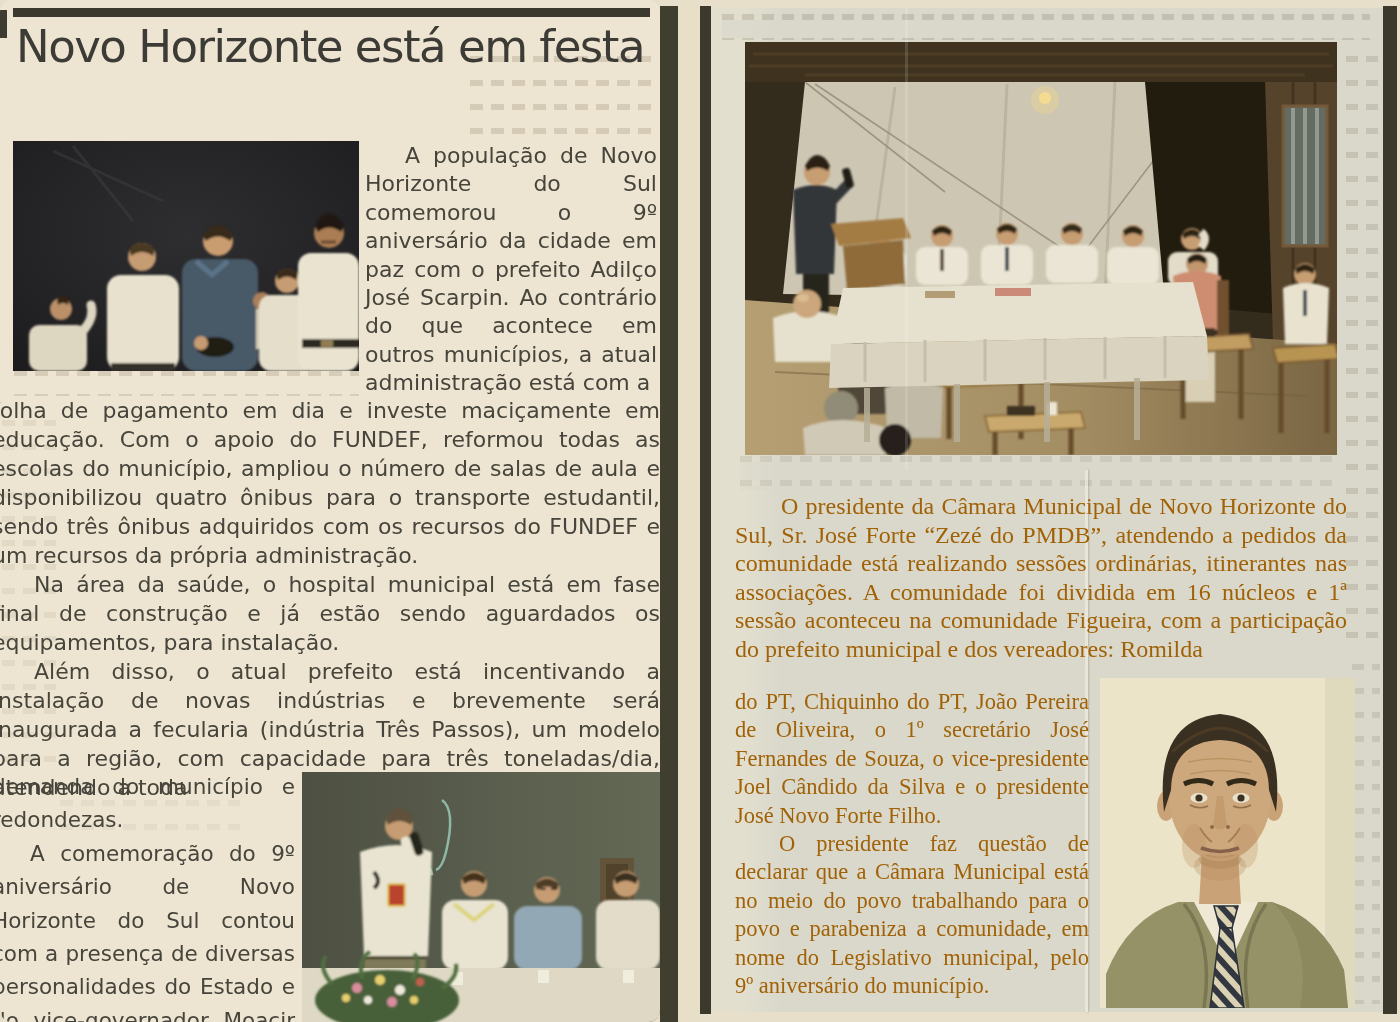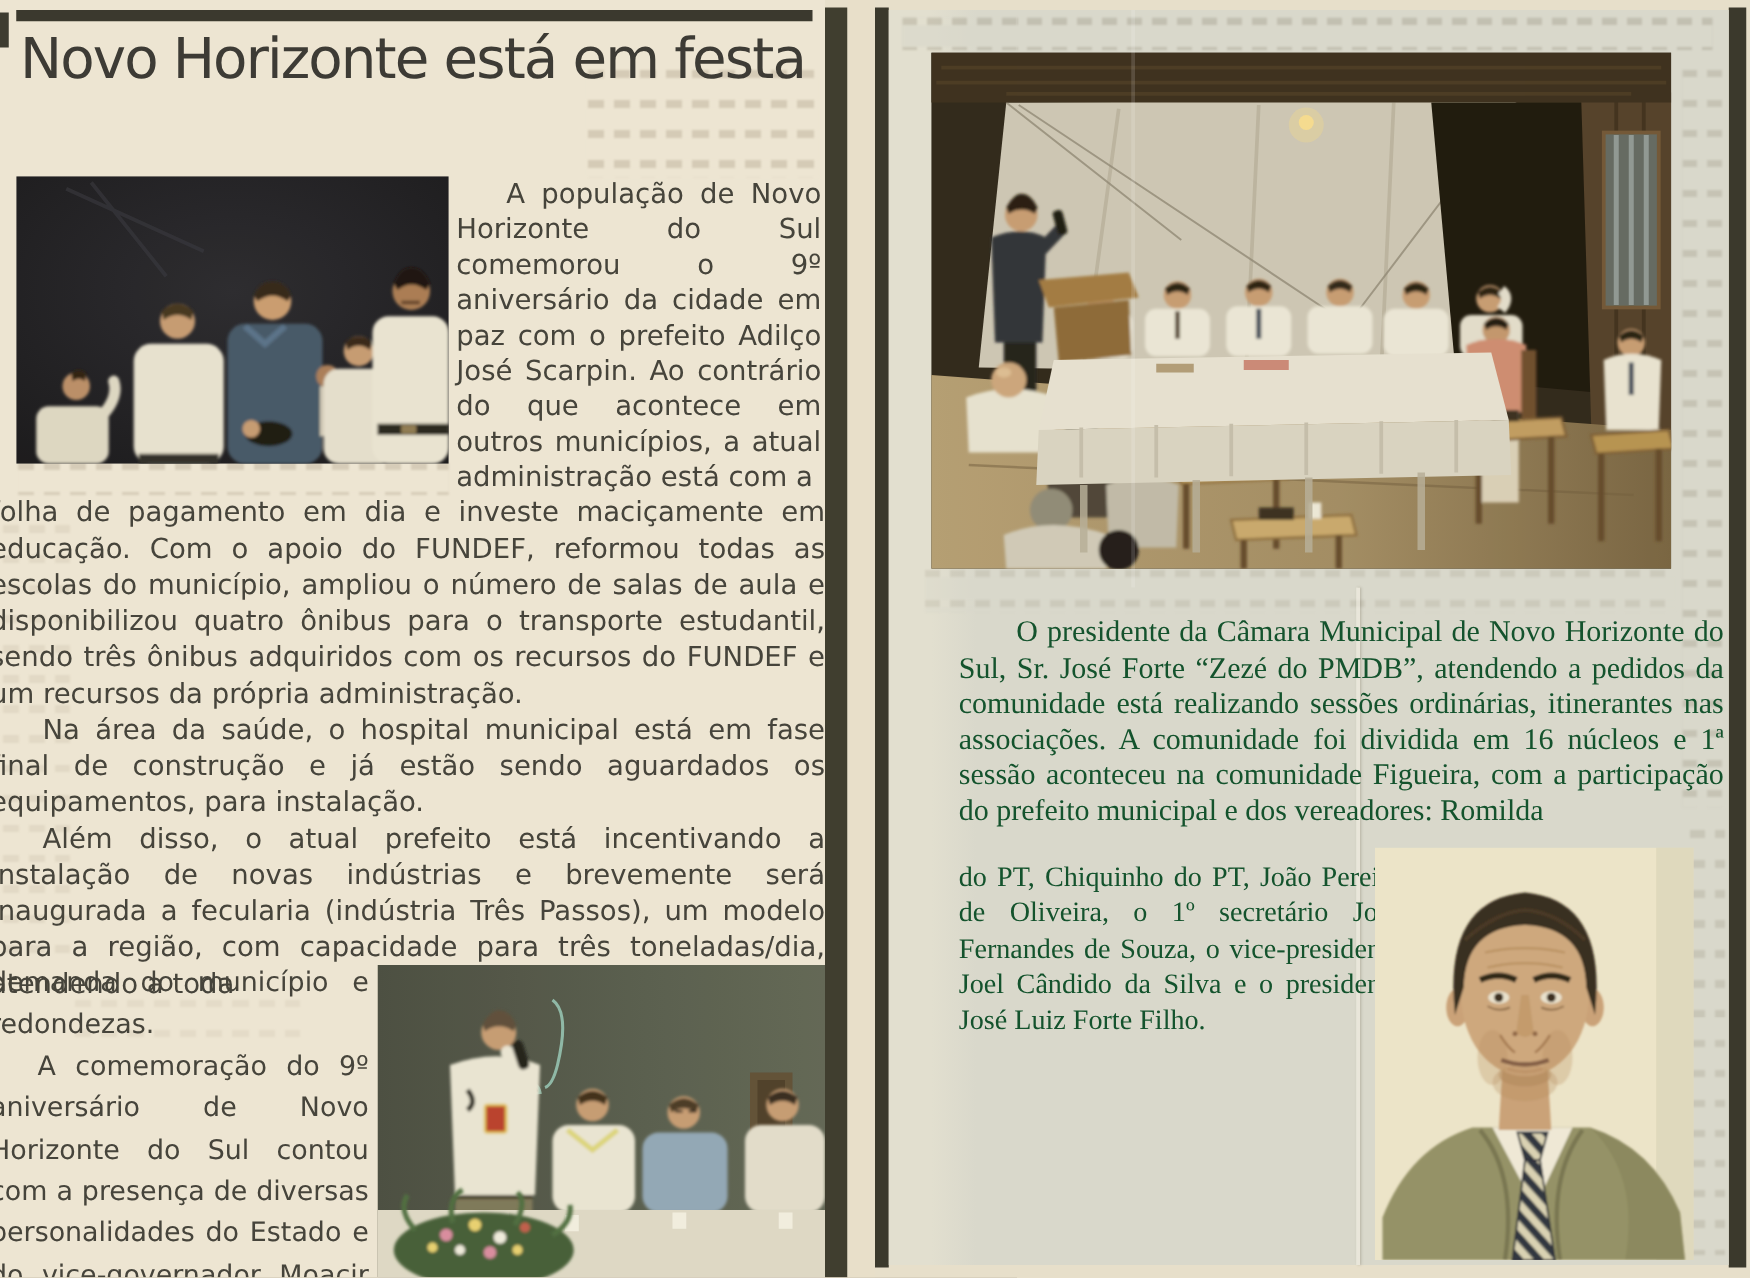--- a/index.html
+++ b/index.html
@@ -4,21 +4,21 @@
 <style>
   html,body{margin:0;padding:0;background:#cfc7b4;}
   .stage{
     position:relative; width:1400px; height:1022px; overflow:hidden;
     background:#e7dfca;
     font-family:"DejaVu Sans", sans-serif;
   }
   
   .clip-left{
     position:absolute; left:0; top:0; width:660px; height:1022px;
-    background:#ede5d2; overflow:hidden;
+    background:#ede5d2; overflow:hidden;border-radius:12px;
   }
   .gap-strip{ position:absolute; left:678px; top:0; width:22px; height:1022px; background:#e8dfc9;}
   .bar-left-edge{ position:absolute; left:660px; top:6px; width:18px; height:1016px; background:#403e2f;}
   .bar-mid{ position:absolute; left:700px; top:6px; width:11px; height:1008px; background:#3b392c;}
   .bar-right-edge{ position:absolute; left:1383px; top:6px; width:14px; height:1008px; background:#3b392c;}
   .clip-right{
     position:absolute; left:711px; top:8px; width:672px; height:1004px;
     background:linear-gradient(90deg,#e2dfcf 0 34px,#d9d8cb 70px,#d9d8cb 100%);
     overflow:hidden;
   }
@@ -56,21 +56,21 @@
   .body-full p{ margin:0; text-indent:42px;}
   .body-full p.noindent{ text-indent:0;}
   .narrow-left{
     position:absolute; left:-8px; top:770px; width:303px;
     font-size:21.5px; line-height:33.4px; color:#46443b; text-align:justify;
   }
   .narrow-left p{ margin:0; text-indent:38px;}
   .narrow-left p.noindent{ text-indent:0;}
 
   
-  .right-text{ font-family:"Liberation Serif", serif; color:#14532d;margin-left:32px;}
+  .right-text{ font-family:"Liberation Serif", serif; color:#a16207;}
   .par1{
     position:absolute; left:735px; top:492px; width:612px;
     font-size:24px; line-height:28.6px; text-align:justify;
   }
   .par1 p{ margin:0; text-indent:46px;}
   .narrow-right{
     position:absolute; left:735px; top:688px; width:354px;
     font-size:22.5px; line-height:28.4px; text-align:justify;
   }
   .narrow-right p{ margin:0;}
@@ -358,21 +358,22 @@
   </svg>
 
   <div class="crease"></div>
   <div class="crease2"></div>
 
   <div class="par1 right-text">
     <p>O presidente da Câmara Municipal de Novo Horizonte do Sul, Sr. José Forte “Zezé do PMDB”, atendendo a pedidos da comunidade está realizando sessões ordinárias, itinerantes nas associações. A comunidade foi dividida em 16 núcleos e 1ª sessão aconteceu na comunidade Figueira, com a participação do prefeito municipal e dos vereadores: Romilda</p>
   </div>
 
   <div class="narrow-right right-text">
-    <p>do PT, Chiquinho do PT, João Pereira de Oliveira, o 1º secretário José Fernandes de Souza, o vice-presidente Joel Cândido da Silva e o presidente José Luiz Forte Filho.</p>
+    <p>do PT, Chiquinho do PT, João Pereira de Oliveira, o 1º secretário José Fernandes de Souza, o vice-presidente Joel Cândido da Silva e o presidente José Novo Forte Filho.</p>
+    <p class="indent">O presidente faz questão de declarar que a Câmara Municipal está no meio do povo trabalhando para o povo e parabeniza a comunidade, em nome do Legislativo municipal, pelo 9º aniversário do município.</p>
   </div>
 
   <svg class="photo" style="left:1100px;top:678px" width="255" height="330" viewBox="0 0 255 330">
     <defs>
         <filter id="f4" x="-5%" y="-5%" width="110%" height="110%">
           <feGaussianBlur stdDeviation=".7"></feGaussianBlur>
         </filter>
     <pattern id="tieStripes" width="12" height="12" patternUnits="userSpaceOnUse" patternTransform="rotate(48)">
       <rect width="12" height="12" fill="#d8d2b4"></rect>
       <rect width="12" height="6" fill="#232c38"></rect>

